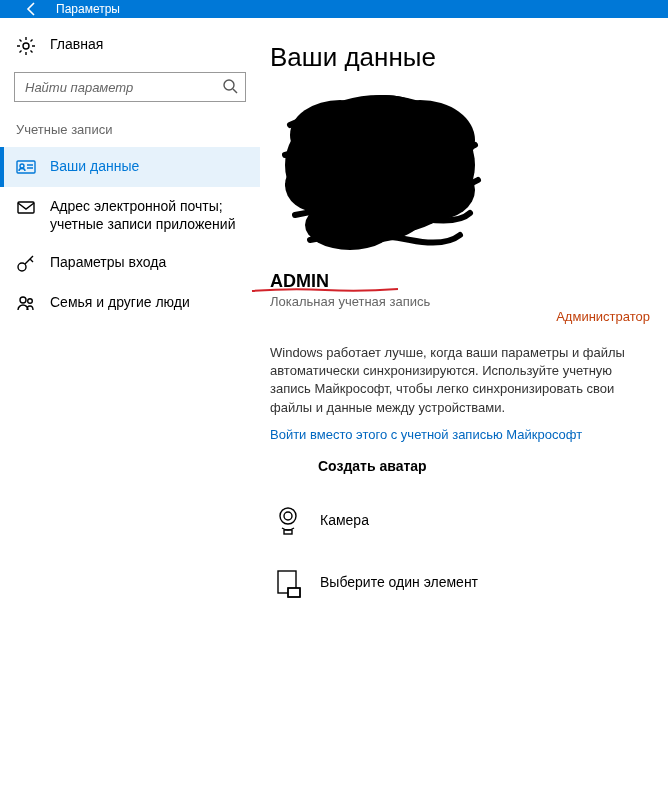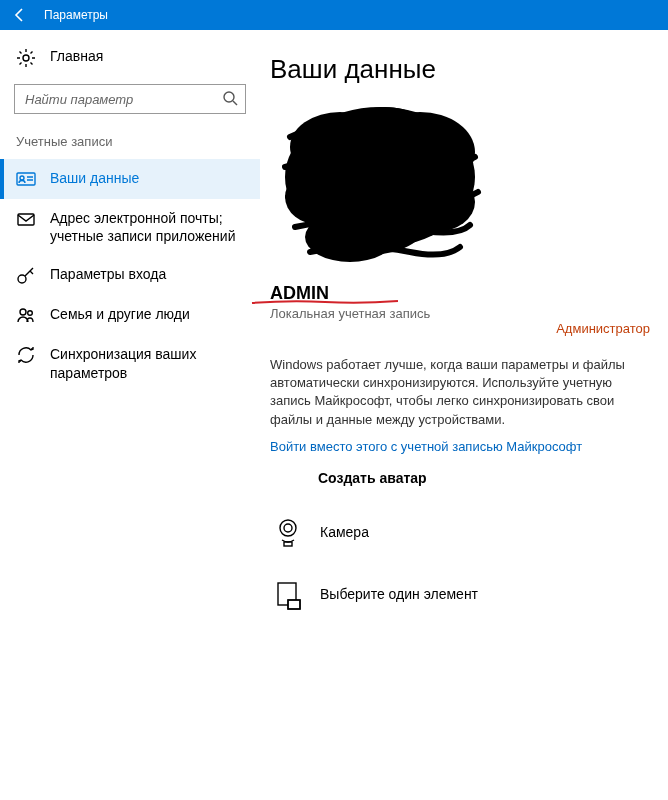--- a/index.html
+++ b/index.html
@@ -1,18 +1,18 @@
 <!DOCTYPE html>
 <html><head>
   <meta charset="utf-8">
   <style>
     * { margin: 0; padding: 0; box-sizing: border-box; font-family: "Segoe UI", -apple-system, sans-serif; }
     body { width: 668px; height: 800px; background: #fff; overflow: hidden; }
     
-    .titlebar { background: #0078d7; color: #fff; height: 30px; display: flex; align-items: center; }
+    .titlebar { background: #0078d7; color: #fff; height: 18px; display: flex; align-items: center; padding-left: 12px; }
     .back-btn { width: 40px; height: 30px; display: flex; align-items: center; justify-content: center; cursor: pointer; }
     .back-btn svg { width: 16px; height: 16px; }
     .titlebar-text { font-size: 12px; padding-left: 4px; }
     
     .content { display: flex; height: calc(100% - 30px); }
     
     .sidebar { width: 260px; padding: 14px 0 0 0; }
     .home-row { display: flex; align-items: flex-start; padding: 4px 16px 12px 16px; cursor: pointer; }
     .home-row .icon { width: 20px; height: 20px; margin-right: 14px; display: flex; align-items: center; justify-content: center; }
     .home-row .label { font-size: 14px; }
@@ -124,28 +124,20 @@
       <span class="icon">
         <svg viewBox="0 0 20 20">
             <circle cx="7" cy="7" r="3"></circle>
             <circle cx="14" cy="8" r="2.3"></circle>
             <path d="M2 17c0-3 2.5-5 5-5s5 2 5 5M11 17c0-2.5 1.5-4 3-4s3 1.5 3 4"></path>
           </svg>
       </span>
       <span class="label">Семья и другие люди</span>
     </div>
 
-    <div class="nav-item">
-      <span class="icon">
-        <svg viewBox="0 0 20 20">
-            <path d="M3 10a7 7 0 0112-5l2-1M17 10a7 7 0 01-12 5l-2 1M15 4l2 0 0-2M5 16l-2 0 0 2"></path>
-          </svg>
-      </span>
-      <span class="label">Синхронизация ваших параметров</span>
-    </div>
   </div>
 
   <div class="main">
     <div class="page-title">Ваши данные</div>
 
     <div class="avatar-scribble">
       <svg viewBox="0 0 220 170">
         <g fill="#000" stroke="none">
           <ellipse cx="110" cy="80" rx="95" ry="70"></ellipse>
           <ellipse cx="70" cy="50" rx="50" ry="35"></ellipse>

